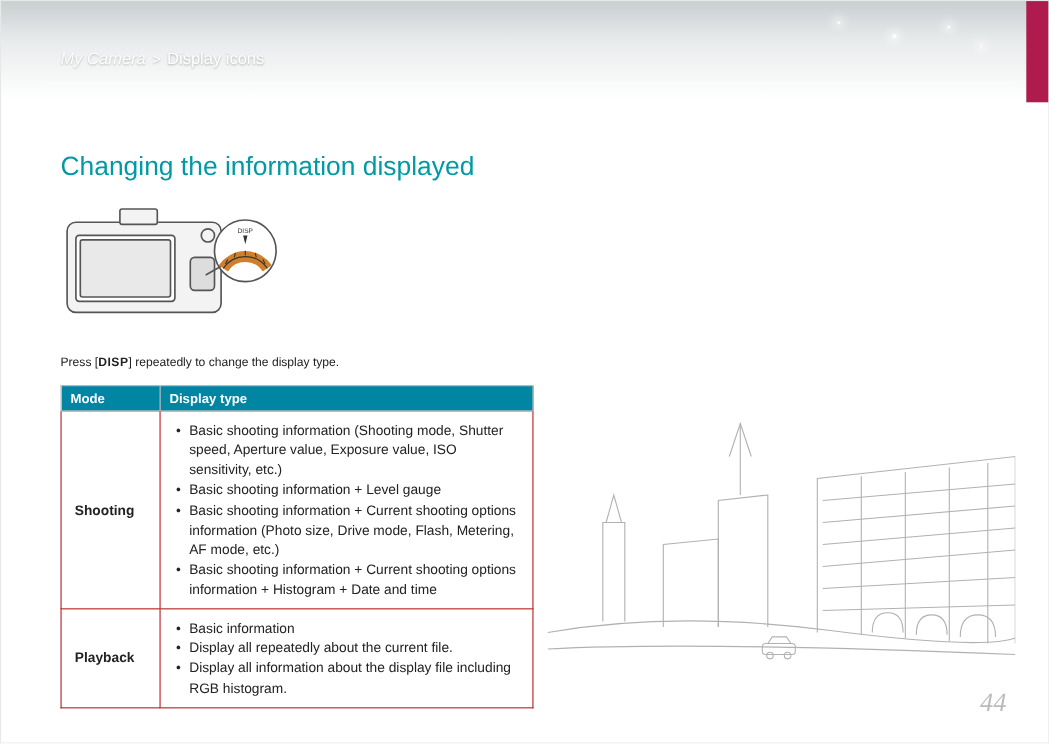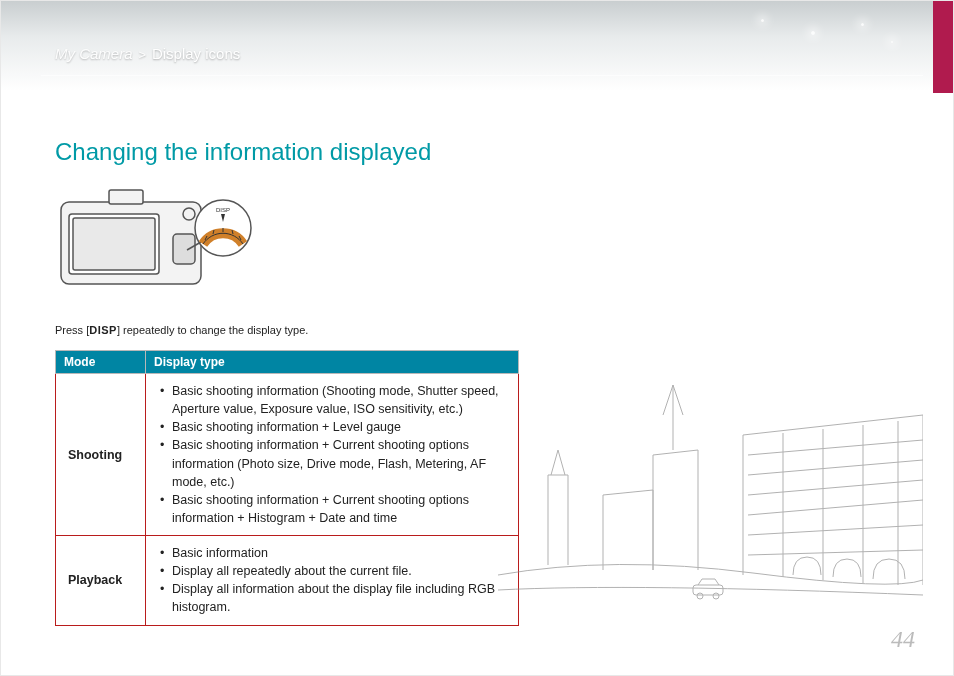--- a/index.html
+++ b/index.html
@@ -15,21 +15,21 @@
   .divider { position: absolute; left: 40px; right: 30px; top: 74px; height: 1px; background: rgba(255,255,255,0.6); }
 
   .content { position: absolute; left: 54px; top: 104px; right: 30px; margin-top: 33px; }
   h1.section-title { color: #009aa6; font-weight: 400; font-size: 24px; margin-bottom: 18px; }
 
   .camera-figure { width: 200px; height: 120px; margin-bottom: 20px; }
 
   .instruction { font-size: 11px; color: #222; margin: 8px 0 14px 0; }
   .disp-label { font-weight: 700; letter-spacing: 0.5px; font-family: Arial, sans-serif; }
 
-  table.display-table { border-collapse: collapse; width: 464px; font-size: 12.5px; }
+  table.display-table { border-collapse: collapse; width: 430px; font-size: 12.5px; }
   table.display-table th { background: #0085a3; color: #fff; text-align: left; padding: 4px 8px; font-weight: 600; font-size: 12px; border: 1px solid #b8b8b8; }
   table.display-table td { border: 1px solid #b91c1c; vertical-align: middle; padding: 8px 10px; }
   table.display-table td.mode-cell { font-weight: 700; width: 90px; color: #222; padding-left: 12px;}
   ul.type-list { list-style: none; padding-left: 4px; }
   ul.type-list li { position: relative; padding-left: 12px; line-height: 1.45; color: #222; }
   ul.type-list li::before { content: "•"; position: absolute; left: 0; top: 0; }
 
   .page-number { position: absolute; right: 38px; bottom: 22px; font-size: 24px; color: #bbb; font-style: italic; font-family: Georgia, serif; }
 
   .city-art { position: absolute; right: 30px; bottom: 60px; width: 430px; height: 260px; opacity: 0.65; }

